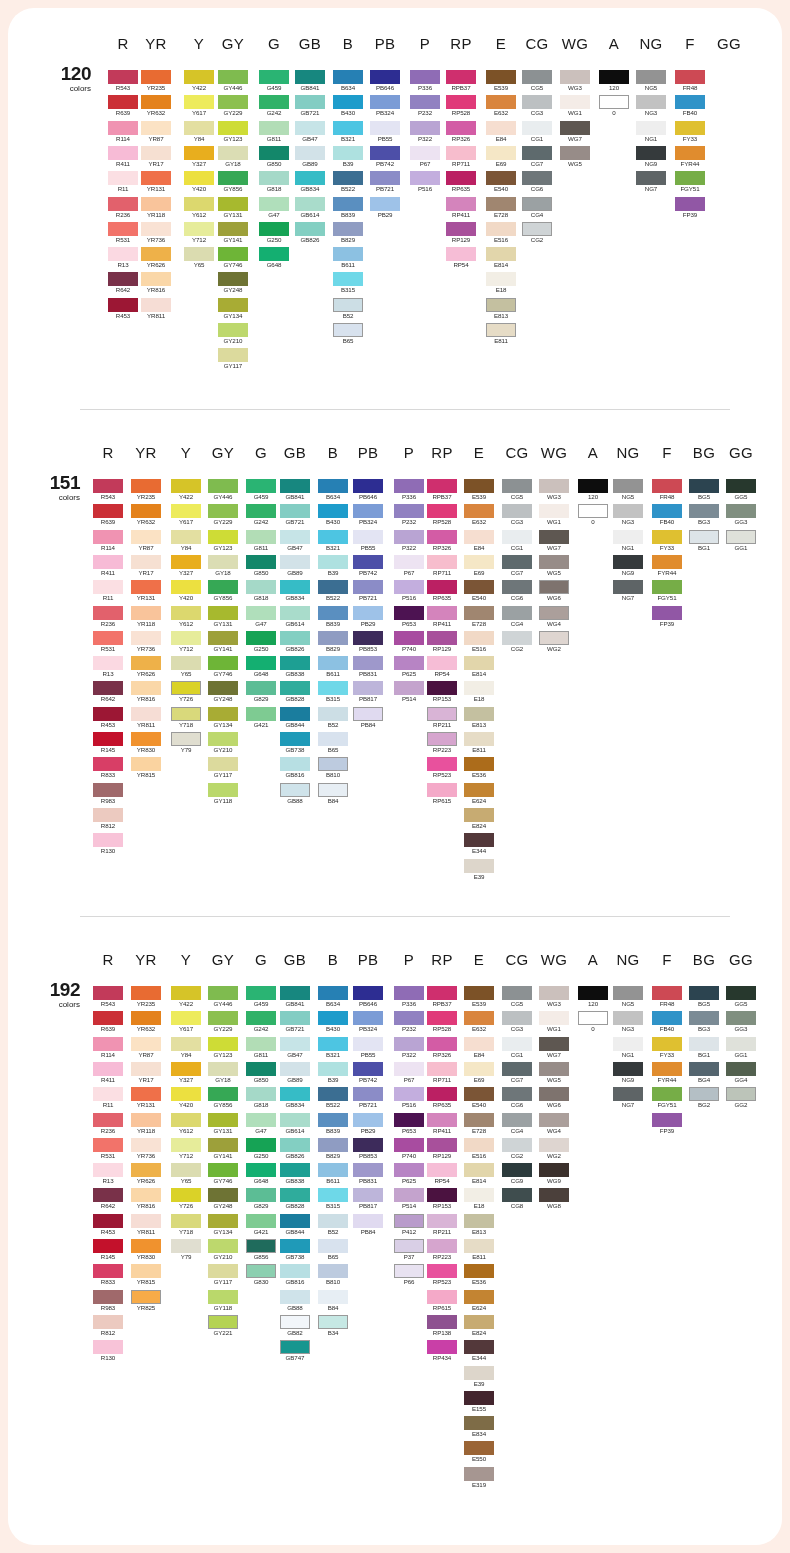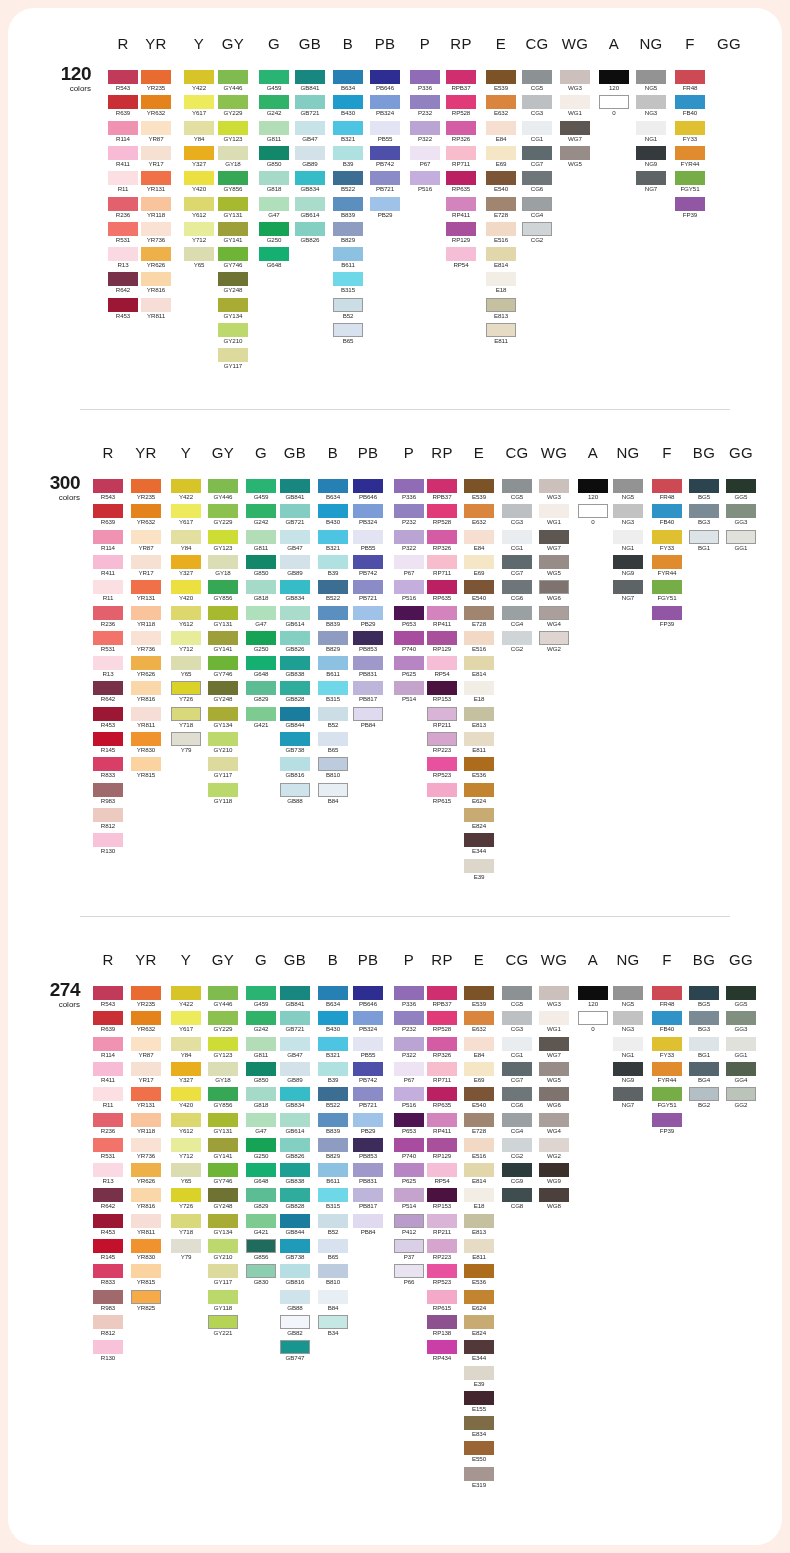--- a/index.html
+++ b/index.html
@@ -593,21 +593,21 @@
             <span class="chip" title="FGY51" style="background: rgb(118, 173, 71);"></span>
             <span class="lbl">FGY51</span>
           </div>
           <div class="cell" style="left: 667px; top: 188.5px;">
             <span class="chip" title="FP39" style="background: rgb(145, 87, 165);"></span>
             <span class="lbl">FP39</span>
           </div>
         </div>
         <div class="section" style="position: absolute; left: 0px; top: 409px; height: 420px;">
           <div class="count-block" style="left: 26px; top: 56px; width: 46px;">
-            <span class="count-num">300</span>
+            <span class="count-num">151</span>
             <span class="count-word">colors</span>
           </div>
           <div class="hdr" style="left: 75px; top: 28px; width: 50px;">R</div>
           <div class="hdr" style="left: 113px; top: 28px; width: 50px;">YR</div>
           <div class="hdr" style="left: 153px; top: 28px; width: 50px;">Y</div>
           <div class="hdr" style="left: 190px; top: 28px; width: 50px;">GY</div>
           <div class="hdr" style="left: 228px; top: 28px; width: 50px;">G</div>
           <div class="hdr" style="left: 262px; top: 28px; width: 50px;">GB</div>
           <div class="hdr" style="left: 300px; top: 28px; width: 50px;">B</div>
           <div class="hdr" style="left: 335px; top: 28px; width: 50px;">PB</div>
@@ -1289,21 +1289,21 @@
             <span class="chip" title="GG3" style="background: rgb(128, 143, 128);"></span>
             <span class="lbl">GG3</span>
           </div>
           <div class="cell" style="left: 718px; top: 112.6px;">
             <span class="chip bordered" title="GG1" style="background: rgb(223, 225, 218);"></span>
             <span class="lbl">GG1</span>
           </div>
         </div>
         <div class="section" style="position: absolute; left: 0px; top: 916px; height: 420px;">
           <div class="count-block" style="left: 26px; top: 56px; width: 46px;">
-            <span class="count-num">274</span>
+            <span class="count-num">192</span>
             <span class="count-word">colors</span>
           </div>
           <div class="hdr" style="left: 75px; top: 28px; width: 50px;">R</div>
           <div class="hdr" style="left: 113px; top: 28px; width: 50px;">YR</div>
           <div class="hdr" style="left: 153px; top: 28px; width: 50px;">Y</div>
           <div class="hdr" style="left: 190px; top: 28px; width: 50px;">GY</div>
           <div class="hdr" style="left: 228px; top: 28px; width: 50px;">G</div>
           <div class="hdr" style="left: 262px; top: 28px; width: 50px;">GB</div>
           <div class="hdr" style="left: 300px; top: 28px; width: 50px;">B</div>
           <div class="hdr" style="left: 335px; top: 28px; width: 50px;">PB</div>

